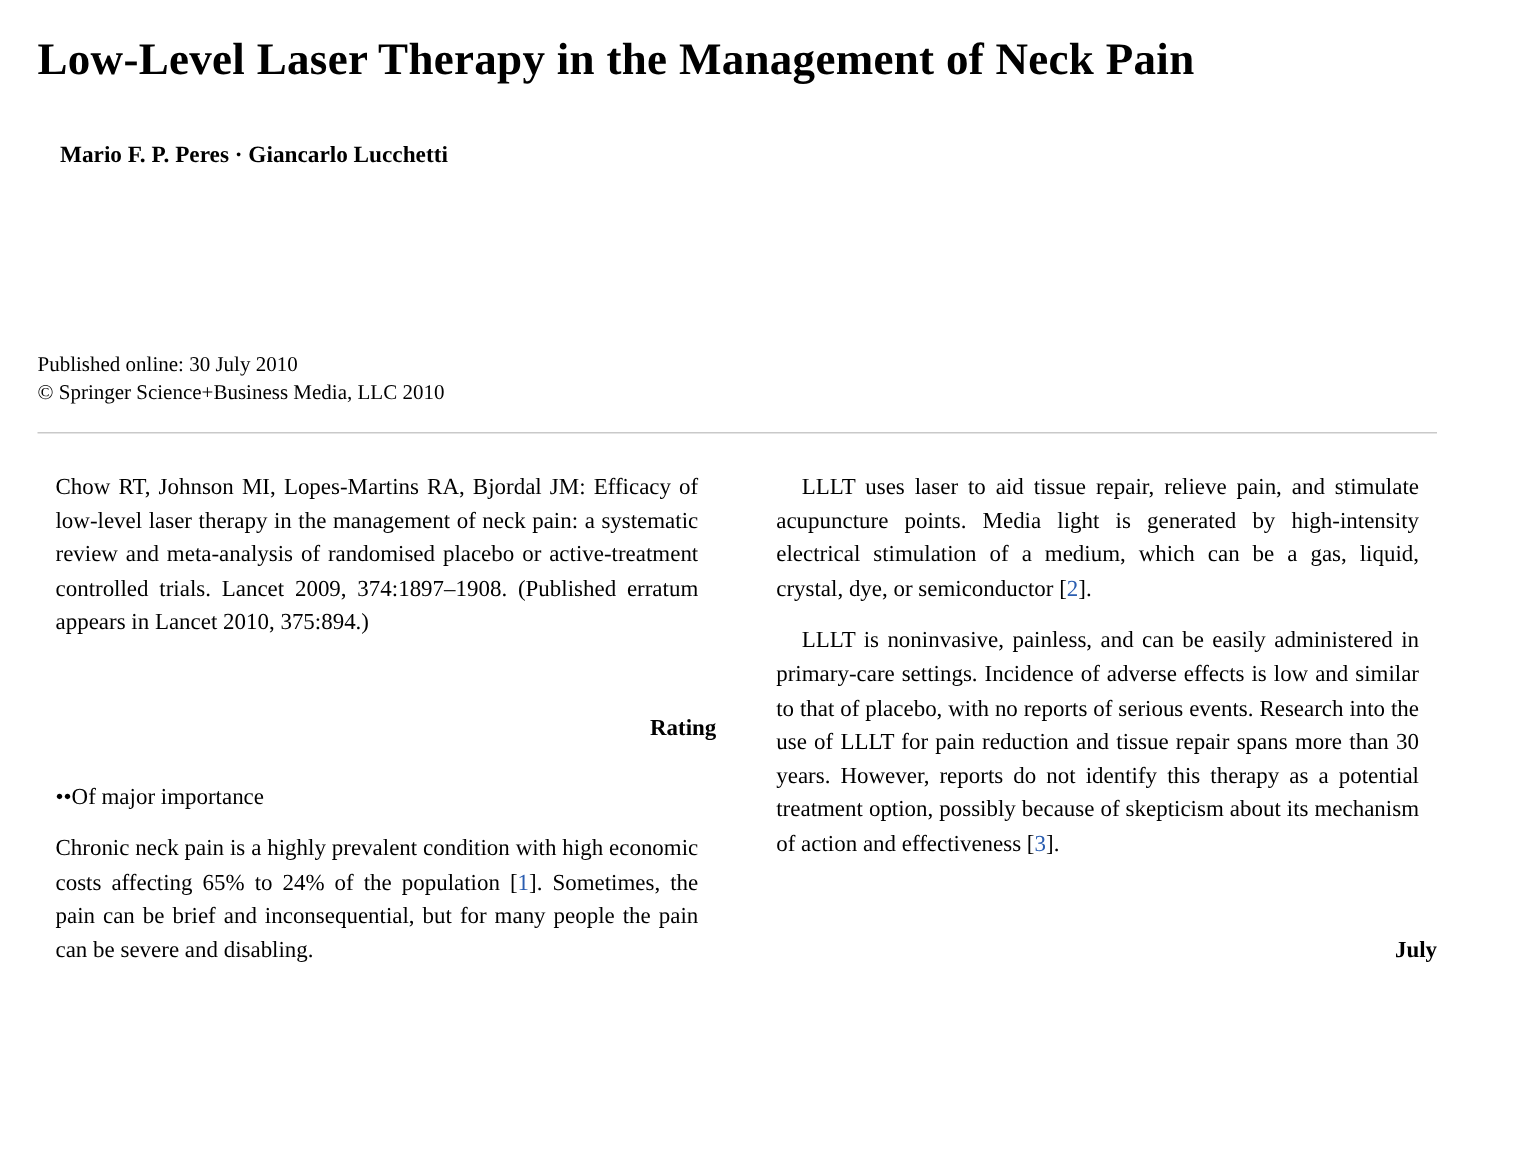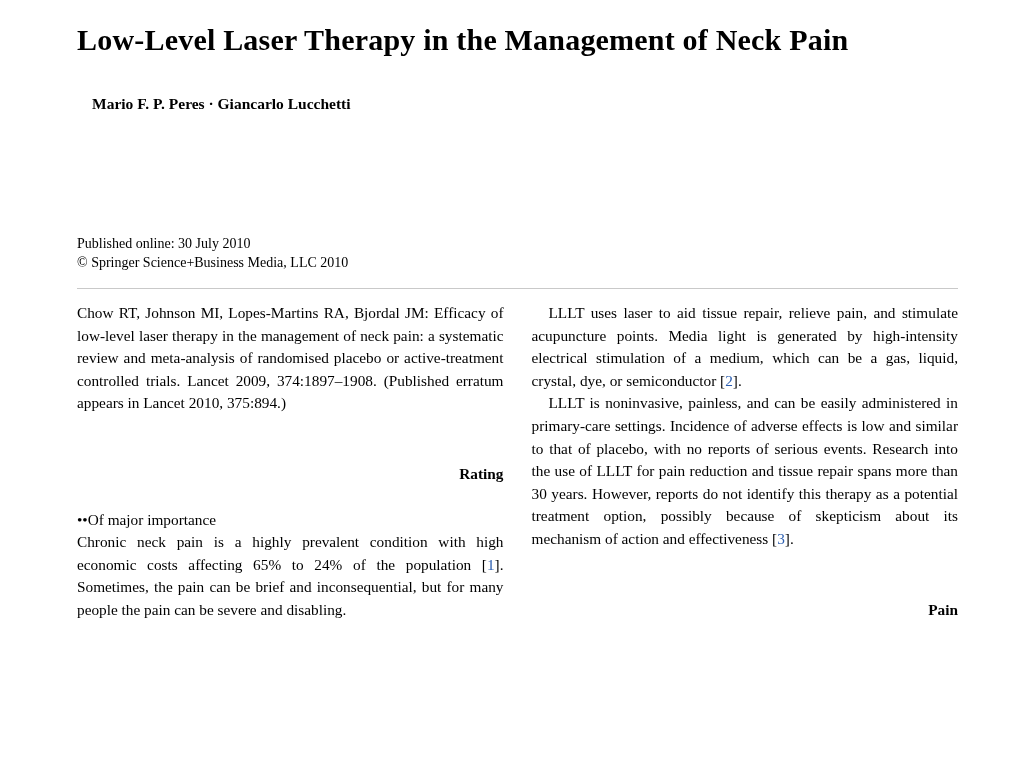--- a/index.html
+++ b/index.html
@@ -3,31 +3,31 @@
 <meta charset="utf-8">
 <style>
   :root { --link-color: #2a5db0; --text-color: #000000; --page-bg: #ffffff; }
   * { box-sizing: border-box; }
   html, body { margin: 0; padding: 0; }
   body {
     width: 1024px; height: 779px; overflow: hidden;
     background: var(--page-bg); color: var(--text-color);
     font-family: "Liberation Serif", "DejaVu Serif", serif;
   }
-  .page { padding: 22px 66px 0 77px; }
+  .page { padding: 22px 66px 0 25px; }
   .title {
     font-size: 30px; font-weight: bold; margin: 0;
     line-height: 36px; letter-spacing: 0.2px;
   }
   .authors { font-size: 15.5px; font-weight: bold; margin-top: 36px; line-height: 20px; margin-left: 15px; }
   .pub-block { margin-top: 120px; font-size: 14px; line-height: 19px; }
   .divider { border: none; border-top: 1px solid #c9c9c9; margin: 16px 0 0 0; }
   .columns { display: flex; gap: 28px; margin-top: 13px; }
   .col { flex: 1 1 0; font-size: 15.3px; line-height: 22.6px; text-align: justify; }
-  .col p { margin: 0; }
+  .col p { margin: 12px; }
   .indent { text-indent: 17px; }
   h2.section {
     font-size: 15.3px; font-weight: bold;
     margin: 48px 0 23px 0; text-align: right; line-height: 22.6px;
   }
   a.ref { color: var(--link-color); text-decoration: none; cursor: pointer; }
 </style>
 </head>
 <body>
 
@@ -53,17 +53,17 @@
       <p>••Of major importance</p>
 
       <p><span>Chronic neck pain is a highly prevalent condition with high economic costs affecting 65% to 24% of the population [</span><a class="ref">1</a><span>]. Sometimes, the pain can be brief and inconsequential, but for many people the pain can be severe and disabling.</span></p>
     </div>
 
     <div class="col">
       <p class="indent"><span>LLLT uses laser to aid tissue repair, relieve pain, and stimulate acupuncture points. Media light is generated by high-intensity electrical stimulation of a medium, which can be a gas, liquid, crystal, dye, or semiconductor [</span><a class="ref">2</a><span>].</span></p>
 
       <p class="indent"><span>LLLT is noninvasive, painless, and can be easily administered in primary-care settings. Incidence of adverse effects is low and similar to that of placebo, with no reports of serious events. Research into the use of LLLT for pain reduction and tissue repair spans more than 30 years. However, reports do not identify this therapy as a potential treatment option, possibly because of skepticism about its mechanism of action and effectiveness [</span><a class="ref">3</a><span>].</span></p>
 
-      <h2 class="section">Pain</h2>
+      <h2 class="section">July</h2>
     </div>
 
   </div>
 </div>
 
 </body></html>

